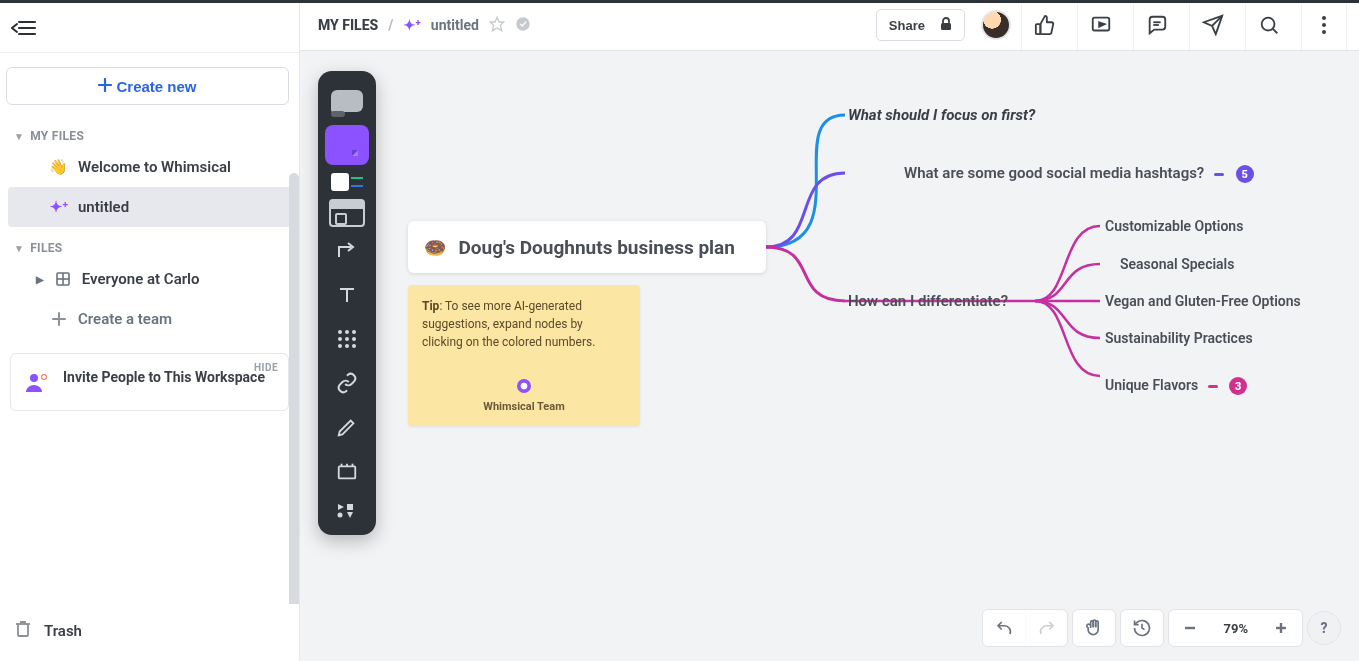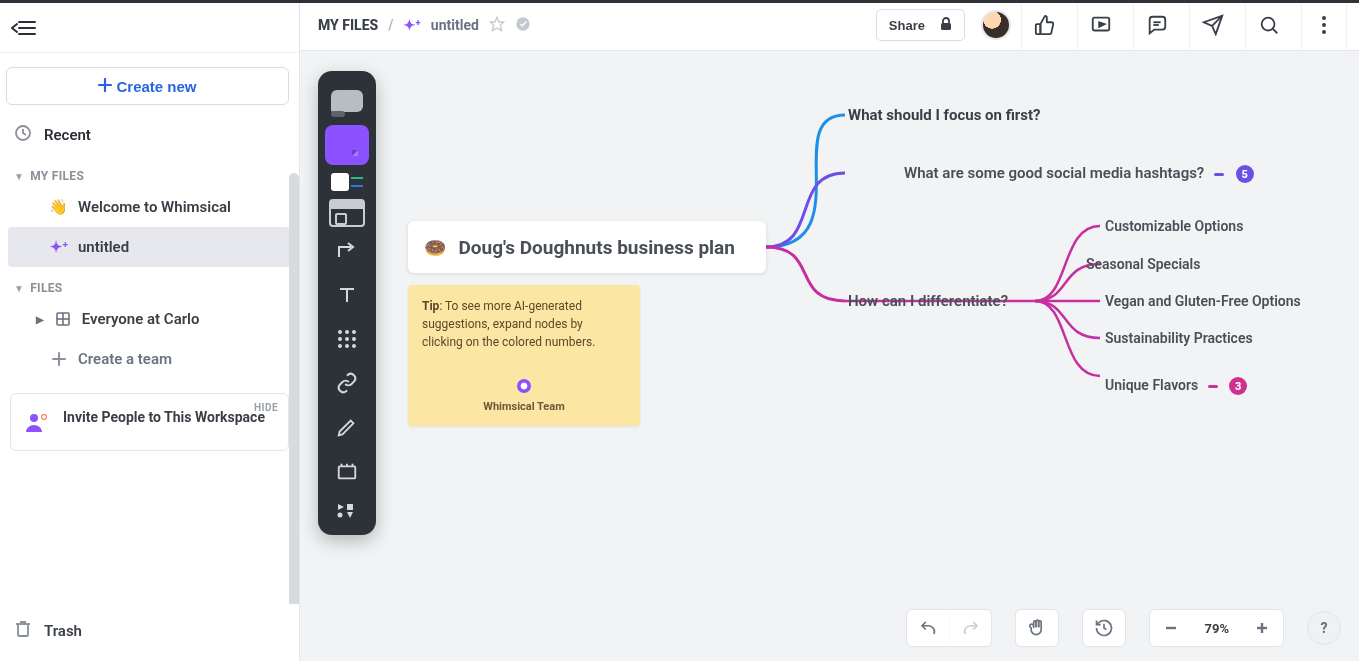--- a/index.html
+++ b/index.html
@@ -286,21 +286,21 @@
   
   svg.connectors {
     position: absolute; left: 0; top: 0; width: 100%; height: 100%;
     pointer-events: none; z-index: 10;
   }
 
   
   .br-controls {
     position: absolute;
     right: 18px; bottom: 14px;
-    display: flex; gap: 23px; align-items: center;
+    display: flex; gap: 4px; align-items: center;
     z-index: 30;
   }
   .ctrl-group {
     background: #fff;
     border: 1px solid #e1e4e9;
     border-radius: 6px;
     height: 38px;
     display: flex; align-items: center;
   }
   .ctrl-btn {
@@ -344,29 +344,20 @@
           <span>
             <svg width="14" height="14" viewBox="0 0 14 14" stroke="#2965e0" stroke-width="2.2" stroke-linecap="round">
                 <line x1="7" y1="1" x2="7" y2="13"></line>
                 <line x1="1" y1="7" x2="13" y2="7"></line>
               </svg>
           </span>
           <span>Create new</span>
         </button>
       </div>
 
-      <div class="sb-row">
-        <span>
-          <svg width="18" height="18" viewBox="0 0 18 18" fill="none" stroke="#8a8f98" stroke-width="1.8">
-              <circle cx="9" cy="9" r="7"></circle>
-              <polyline points="9,5 9,9 12,11"></polyline>
-            </svg>
-        </span>
-        <span style="font-weight:600">Recent</span>
-      </div>
 
       <div class="sb-section">
         <span class="caret">▼</span>
         <span>MY FILES</span>
       </div>
 
 
       <div class="sb-item">
         <span class="ico">👋</span>
         <span>Welcome to Whimsical</span>
@@ -595,38 +586,38 @@
         <path d="M735 250 C 770 250, 762 250, 800 250" stroke="#c52fa0" stroke-width="2.5" fill="none"></path>
         <path d="M735 250 C 770 250, 760 287, 800 287" stroke="#c52fa0" stroke-width="2.5" fill="none"></path>
         <path d="M735 250 C 770 250, 760 325, 800 325" stroke="#c52fa0" stroke-width="2.5" fill="none"></path>
       </svg>
 
       <div class="root-node">
         <span class="emoji">🍩</span>
         <span>Doug's Doughnuts business plan</span>
       </div>
 
-      <div class="node" style="left:548px; top:55px;">
+      <div class="node" style="left:548px; top:55px;font-style:italic;">
         <span>What should I focus on first?</span>
       </div>
 
       <div class="node" style="left:564px; top:113px; font-weight:600; color:#4a4f57;margin-left:40px;">
         <span>What are some good social media hashtags?</span>
         <span class="badge-dash purple"></span>
         <span class="badge">5</span>
       </div>
 
       <div class="node" style="left:548px; top:241px; font-weight:600; color:#4a4f57;">
         <span>How can I differentiate?</span>
       </div>
 
       <div class="node sub" style="left:805px; top:167px;">
         <span>Customizable Options</span>
       </div>
-      <div class="node sub" style="left:786px; top:205px;text-align:right;">
+      <div class="node sub" style="left:820px; top:205px;text-align:right;">
         <span>Seasonal Specials</span>
       </div>
       <div class="node sub" style="left:805px; top:242px;">
         <span>Vegan and Gluten-Free Options</span>
       </div>
       <div class="node sub" style="left:805px; top:279px;">
         <span>Sustainability Practices</span>
       </div>
       <div class="node sub" style="left:805px; top:326px;text-align:center;">
         <span>Unique Flavors</span>

